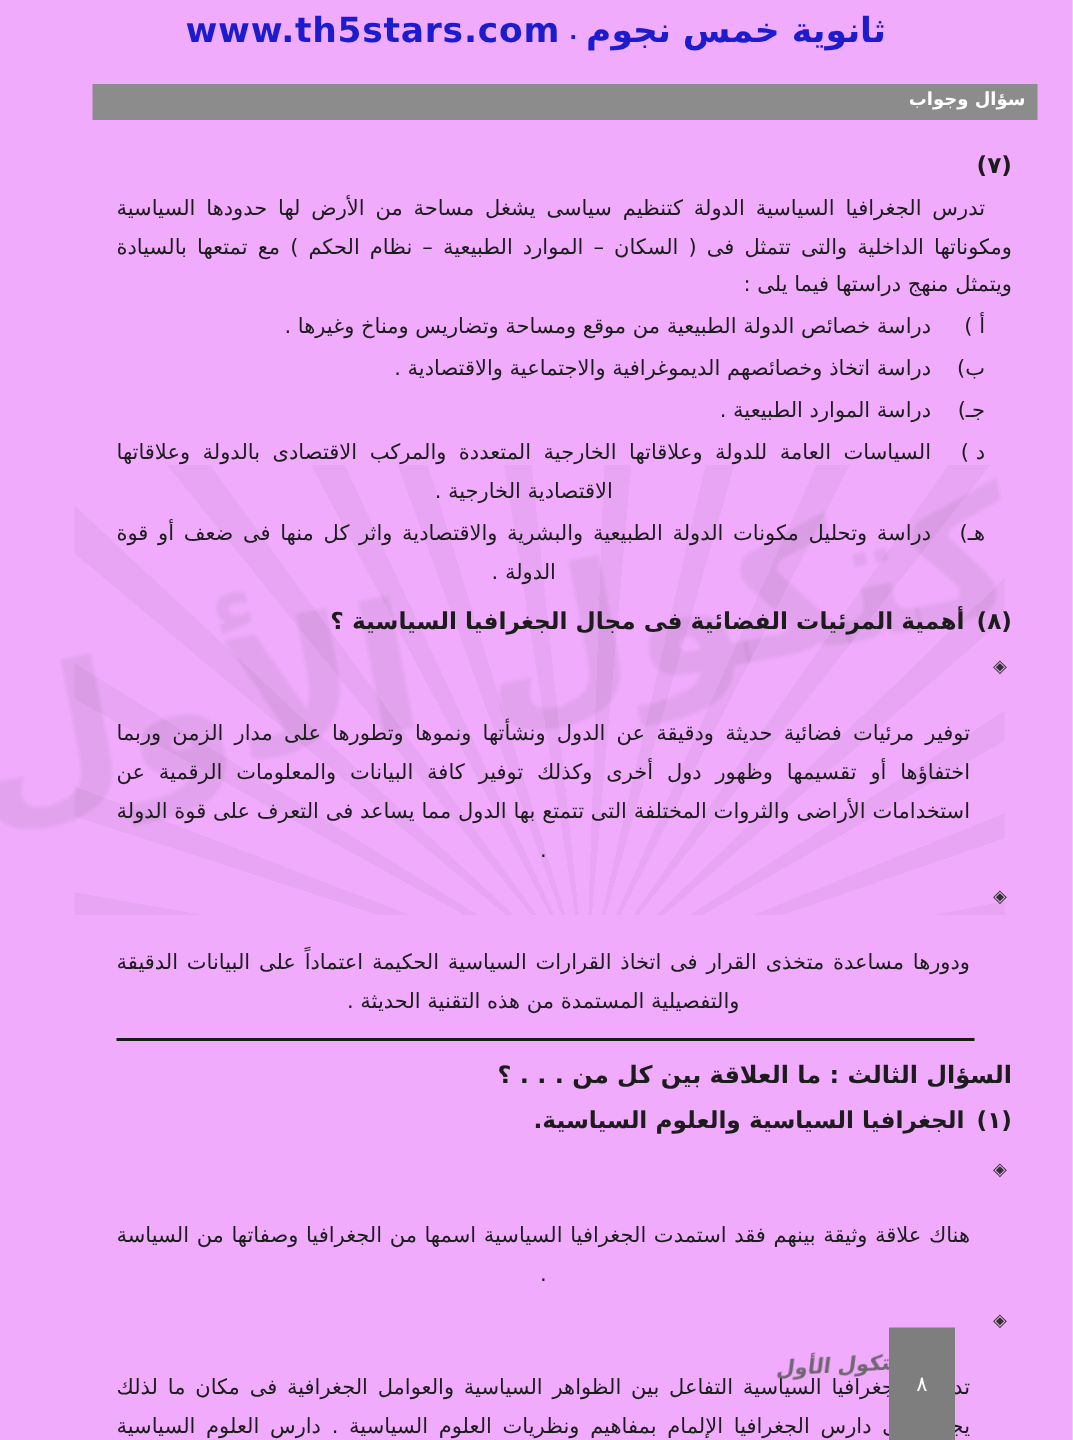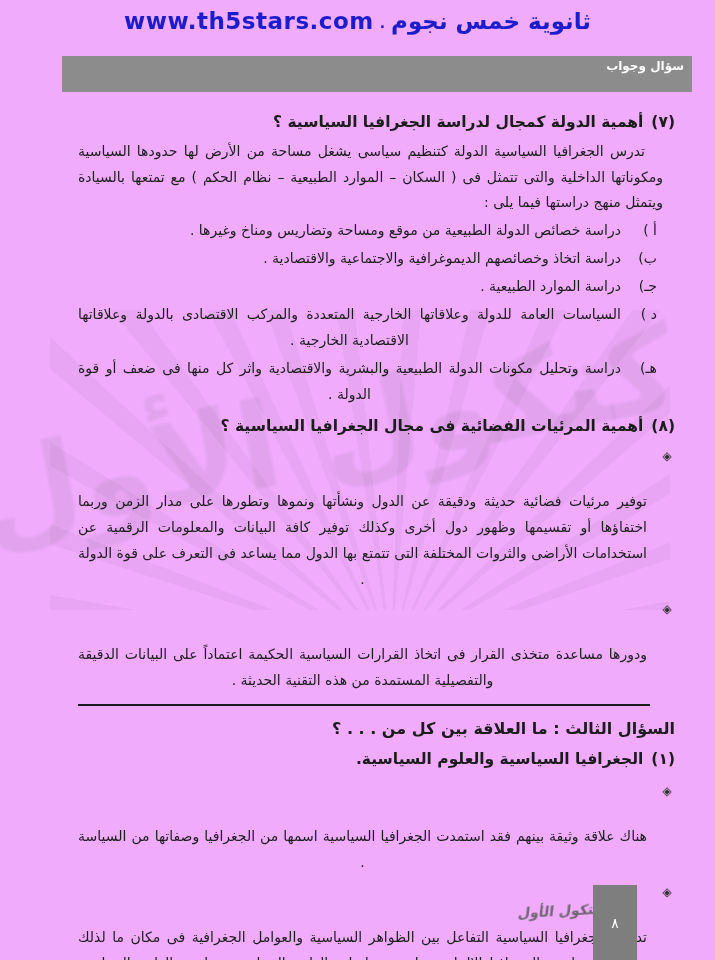--- a/index.html
+++ b/index.html
@@ -36,39 +36,39 @@
     padding-top:8px;height:40px;
     text-align:center;
     font-size:23px;font-weight:bold;
     color:#1c1ccd;
   }
   .header .url{direction:ltr;unicode-bidi:embed;letter-spacing:0.5px;}
   .header .sep{margin:0 6px;font-size:14px;vertical-align:middle;}
   .banner{
     position:relative;z-index:1;
     margin:8px 23px 0 62px;
-    height:36px;line-height:20px;
+    height:24px;line-height:20px;
     background:#8c8c8c;
     color:#ffffff;font-size:12px;font-weight:bold;
     padding-right:8px;box-sizing:border-box;
   }
   
   .content{
     position:relative;z-index:1;
     padding:12px 40px 0 78px;
     font-size:14px;line-height:1.85;
   }
   .q-head{
     display:flex;gap:8px;
     font-size:15.5px;font-weight:bold;
     margin-top:4px;margin-bottom:2px;
   }
   .q-head .q-num{white-space:nowrap;}
   p.para{
-    margin:0 12px 2px 0;
+    margin:0 0 2px 0;
     text-align:justify;
     text-indent:18px;
   }
   .alpha-item{
     display:flex;gap:8px;
     padding-right:18px;
     margin:2px 0;
   }
   .alpha-item .marker{min-width:28px;white-space:nowrap;}
   .alpha-item .txt{flex:1;text-align:justify;}
@@ -126,21 +126,20 @@
   </div>
 
   <div class="banner">
     <span>سؤال وجواب</span>
   </div>
 
   <div class="content">
 
     <div class="q-head">
       <span class="q-num">(٧)</span>
-      <span>أهمية الدولة كمجال لدراسة الجغرافيا السياسية ؟</span>
     </div>
     <p class="para">تدرس الجغرافيا السياسية الدولة كتنظيم سياسى يشغل مساحة من الأرض لها حدودها السياسية ومكوناتها الداخلية والتى تتمثل فى ( السكان – الموارد الطبيعية – نظام الحكم ) مع تمتعها بالسيادة ويتمثل منهج دراستها فيما يلى :</p>
 
     <div class="alpha-item">
       <span class="marker">أ )</span>
       <span class="txt">دراسة خصائص الدولة الطبيعية من موقع ومساحة وتضاريس ومناخ وغيرها .</span>
     </div>
     <div class="alpha-item">
       <span class="marker">ب)</span>
       <span class="txt">دراسة اتخاذ وخصائصهم الديموغرافية والاجتماعية والاقتصادية .</span>

